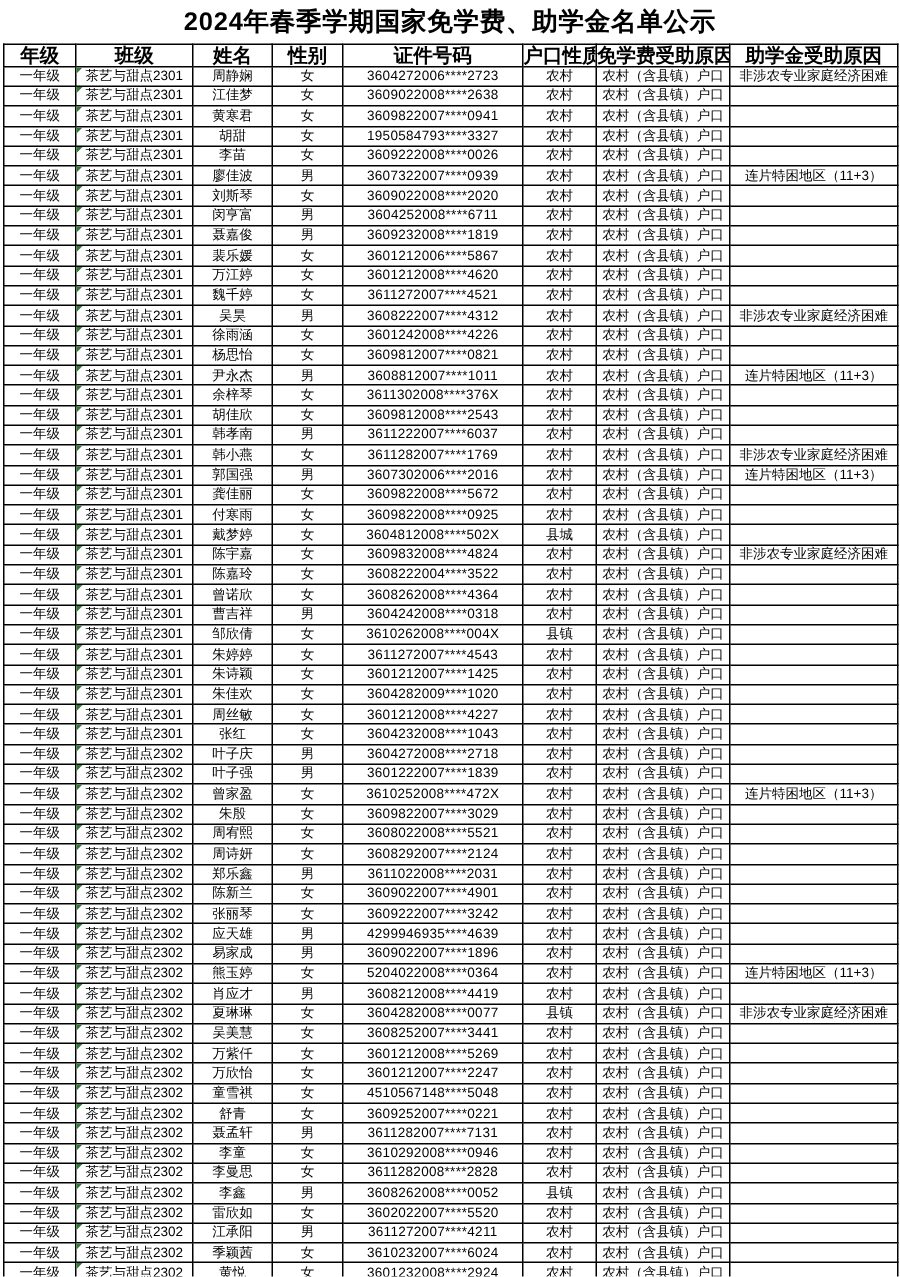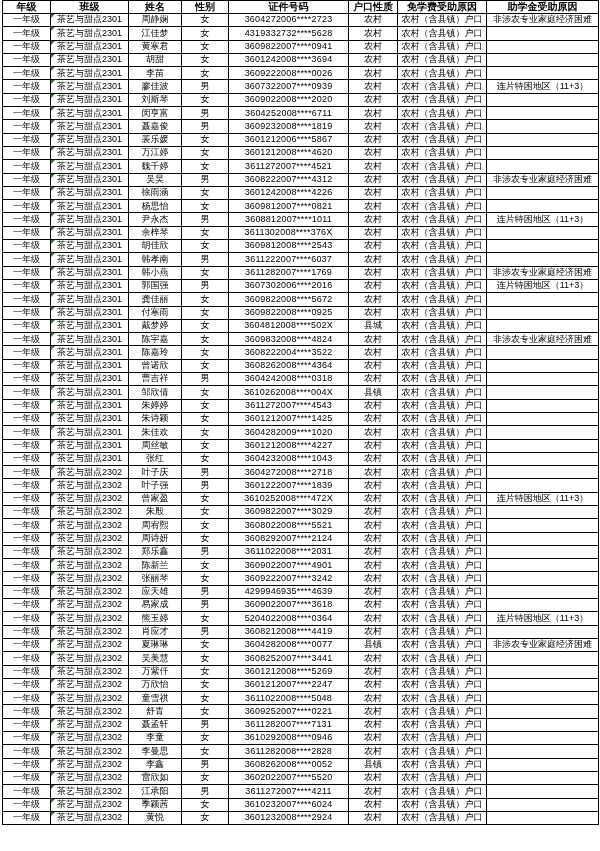--- a/index.html
+++ b/index.html
@@ -11,31 +11,32 @@
     height:29px;display:flex;align-items:center;justify-content:center;
     font-size:17px;font-weight:600;letter-spacing:0.5px;
   }
   table{
     border-collapse:collapse;table-layout:fixed;width:596px;margin:0 2px;
   }
   th,td{
     border:1px solid #000;padding:0;text-align:center;vertical-align:middle;
     font-size:9px;line-height:1.05;height:12.3px;overflow:hidden;white-space:nowrap;
   }
-  thead th{font-weight:bold;font-size:10px;height:12px;}
+  thead th{font-weight:bold;font-size:13px;height:12px;}
   td.c-class{position:relative;}
   .flag{
     position:absolute;top:0;left:0;width:0;height:0;display:block;
   }
   td.c-id{letter-spacing:0.2px;}
 </style>
 </head>
 <body>
 
 <div class="page">
+  <div class="title">2024年春季学期国家免学费、助学金名单公示</div>
   <table>
     <colgroup>
       <col style="width:48px">
         <col style="width:78px">
         <col style="width:53px">
         <col style="width:47px">
       <col style="width:120px">
         <col style="width:49px">
         <col style="width:89px">
         <col style="width:112px">
@@ -61,41 +62,41 @@
           <td class="c-id">3604272006****2723</td>
           <td class="c-hukou">农村</td>
           <td class="c-waiver-reason">农村（含县镇）户口</td>
           <td class="c-aid-reason">非涉农专业家庭经济困难</td>
         </tr>
         <tr>
           <td class="c-grade">一年级</td>
           <td class="c-class"><span class="flag" style="border-top: 4px solid rgb(46, 125, 50); border-right: 4px solid transparent;"></span>茶艺与甜点2301</td>
           <td class="c-name">江佳梦</td>
           <td class="c-gender">女</td>
-          <td class="c-id">4319332732****5628</td>
+          <td class="c-id">3609022008****2638</td>
           <td class="c-hukou">农村</td>
           <td class="c-waiver-reason">农村（含县镇）户口</td>
           <td class="c-aid-reason"></td>
         </tr>
         <tr>
           <td class="c-grade">一年级</td>
           <td class="c-class"><span class="flag" style="border-top: 4px solid rgb(46, 125, 50); border-right: 4px solid transparent;"></span>茶艺与甜点2301</td>
           <td class="c-name">黄寒君</td>
           <td class="c-gender">女</td>
           <td class="c-id">3609822007****0941</td>
           <td class="c-hukou">农村</td>
           <td class="c-waiver-reason">农村（含县镇）户口</td>
           <td class="c-aid-reason"></td>
         </tr>
         <tr>
           <td class="c-grade">一年级</td>
           <td class="c-class"><span class="flag" style="border-top: 4px solid rgb(46, 125, 50); border-right: 4px solid transparent;"></span>茶艺与甜点2301</td>
           <td class="c-name">胡甜</td>
           <td class="c-gender">女</td>
-          <td class="c-id">3601242008****3694</td>
+          <td class="c-id">1950584793****3327</td>
           <td class="c-hukou">农村</td>
           <td class="c-waiver-reason">农村（含县镇）户口</td>
           <td class="c-aid-reason"></td>
         </tr>
         <tr>
           <td class="c-grade">一年级</td>
           <td class="c-class"><span class="flag" style="border-top: 4px solid rgb(46, 125, 50); border-right: 4px solid transparent;"></span>茶艺与甜点2301</td>
           <td class="c-name">李苗</td>
           <td class="c-gender">女</td>
           <td class="c-id">3609222008****0026</td>
@@ -491,21 +492,21 @@
           <td class="c-id">4299946935****4639</td>
           <td class="c-hukou">农村</td>
           <td class="c-waiver-reason">农村（含县镇）户口</td>
           <td class="c-aid-reason"></td>
         </tr>
         <tr>
           <td class="c-grade">一年级</td>
           <td class="c-class"><span class="flag" style="border-top: 4px solid rgb(46, 125, 50); border-right: 4px solid transparent;"></span>茶艺与甜点2302</td>
           <td class="c-name">易家成</td>
           <td class="c-gender">男</td>
-          <td class="c-id">3609022007****3618</td>
+          <td class="c-id">3609022007****1896</td>
           <td class="c-hukou">农村</td>
           <td class="c-waiver-reason">农村（含县镇）户口</td>
           <td class="c-aid-reason"></td>
         </tr>
         <tr>
           <td class="c-grade">一年级</td>
           <td class="c-class"><span class="flag" style="border-top: 4px solid rgb(46, 125, 50); border-right: 4px solid transparent;"></span>茶艺与甜点2302</td>
           <td class="c-name">熊玉婷</td>
           <td class="c-gender">女</td>
           <td class="c-id">5204022008****0364</td>
@@ -561,21 +562,21 @@
           <td class="c-id">3601212007****2247</td>
           <td class="c-hukou">农村</td>
           <td class="c-waiver-reason">农村（含县镇）户口</td>
           <td class="c-aid-reason"></td>
         </tr>
         <tr>
           <td class="c-grade">一年级</td>
           <td class="c-class"><span class="flag" style="border-top: 4px solid rgb(46, 125, 50); border-right: 4px solid transparent;"></span>茶艺与甜点2302</td>
           <td class="c-name">童雪祺</td>
           <td class="c-gender">女</td>
-          <td class="c-id">3611022008****5048</td>
+          <td class="c-id">4510567148****5048</td>
           <td class="c-hukou">农村</td>
           <td class="c-waiver-reason">农村（含县镇）户口</td>
           <td class="c-aid-reason"></td>
         </tr>
         <tr>
           <td class="c-grade">一年级</td>
           <td class="c-class"><span class="flag" style="border-top: 4px solid rgb(46, 125, 50); border-right: 4px solid transparent;"></span>茶艺与甜点2302</td>
           <td class="c-name">舒青</td>
           <td class="c-gender">女</td>
           <td class="c-id">3609252007****0221</td>

